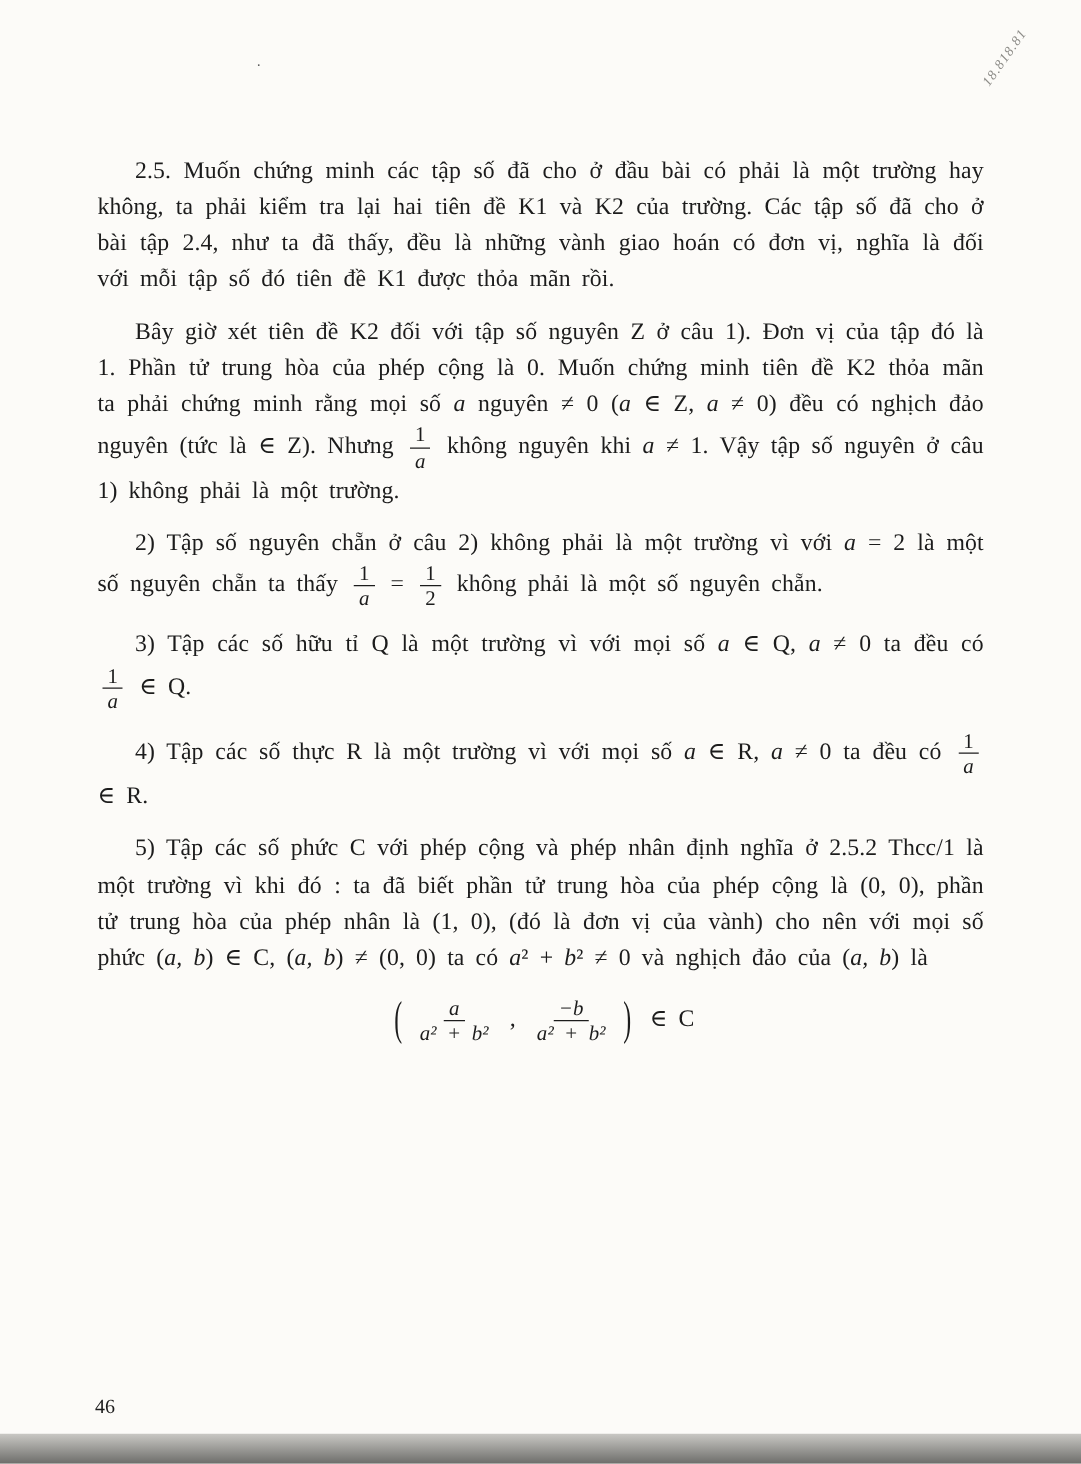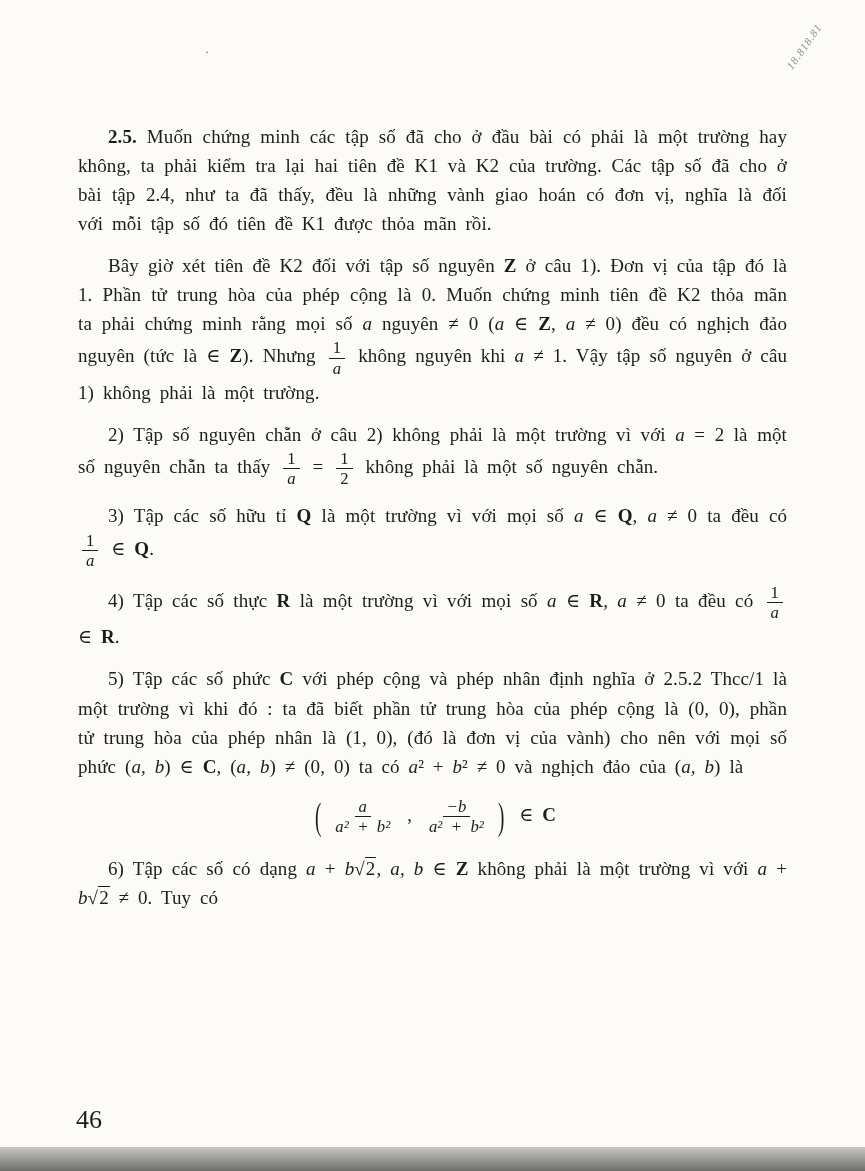--- a/index.html
+++ b/index.html
@@ -25,21 +25,21 @@
     text-align:justify;
     text-indent:30px;
     margin:0 0 13px 0;
   }
   .formula{
     text-align:center;
     text-indent:0;
     margin:16px 0 18px 0;
     font-size:19px;
   }
-  b{font-weight:bold;}
+  b{font-weight:normal;}
   i{font-style:italic;}
   .frac{
     display:inline-flex;
     flex-direction:column;
     align-items:center;
     vertical-align:middle;
     margin:0 4px;
     line-height:1.15;
     font-size:0.88em;
     text-indent:0;
@@ -52,21 +52,21 @@
   .bigp{
     display:inline-block;
     transform:scaleY(2.0);
     margin:0 6px;
     vertical-align:middle;
     font-weight:400;
   }
   .page-number{
     position:absolute;
     left:76px;bottom:36px;
-    font-size:26px;
+    font-size:16px;
   }
   .stamp{
     position:absolute;
     right:34px;top:40px;
     transform:rotate(-55deg);
     color:#8e8d89;
     font-size:11px;
     letter-spacing:1px;
     font-style:italic;
     text-align:center;
@@ -116,19 +116,18 @@
           <span class="den it">a</span>
         </span> ∈ <b>R</b>.</p>
     <p class="para">5) Tập các số phức <b>C</b> với phép cộng và phép nhân định nghĩa ở 2.5.2 Thcc/1 là một trường vì khi đó : ta đã biết phần tử trung hòa của phép cộng là (0, 0), phần tử trung hòa của phép nhân là (1, 0), (đó là đơn vị của vành) cho nên với mọi số phức (<i>a, b</i>) ∈ <b>C</b>, (<i>a, b</i>) ≠ (0, 0) ta có <i>a</i>² + <i>b</i>² ≠ 0 và nghịch đảo của (<i>a, b</i>) là</p>
     <p class="para formula"><span class="bigp">(</span><span class="frac">
           <span class="num it">a</span>
           <span class="den it">a² + b²</span>
         </span> ,  <span class="frac">
           <span class="num it">−b</span>
           <span class="den it">a² + b²</span>
         </span><span class="bigp">)</span> ∈ <b>C</b></p>
-    <p class="para">6) Tập các số có dạng <i>a</i> + <i>b</i><span class="sqrt">√<span class="rad">2</span></span>, <i>a, b</i> ∈ <b>Z</b> không phải là một trường vì với <i>a</i> + <i>b</i><span class="sqrt">√<span class="rad">2</span></span> ≠ 0. Tuy có</p>
   </div>
 
   <div class="page-number">46</div>
 
   <div class="scan-edge"></div>
 </div>
 
 </body></html>

